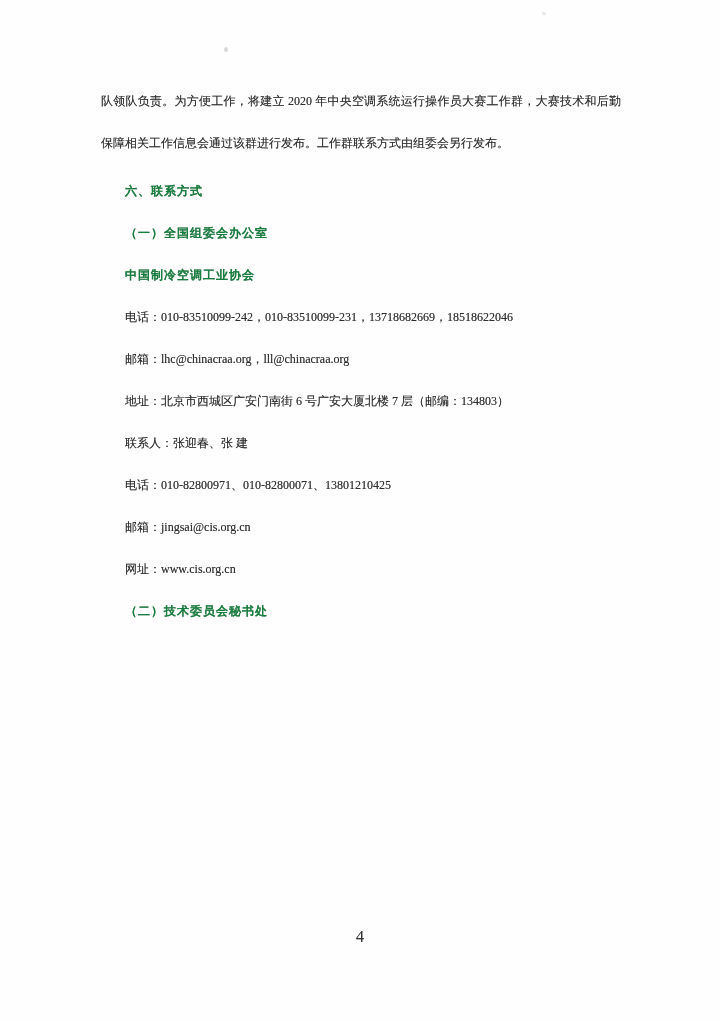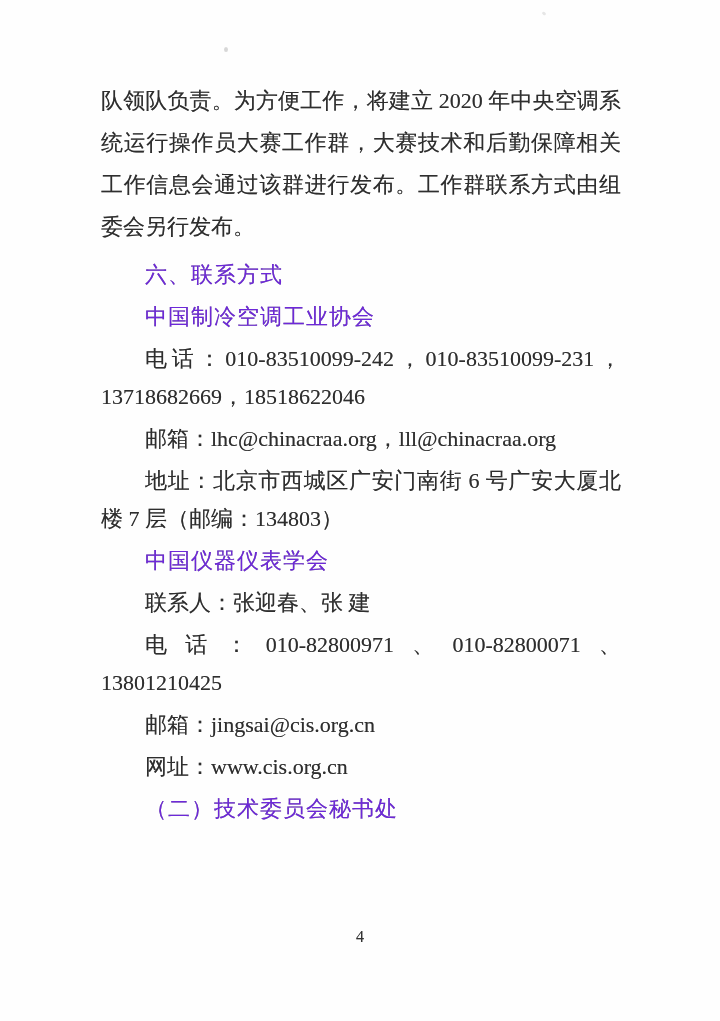--- a/index.html
+++ b/index.html
@@ -16,38 +16,38 @@
     font-family: "Liberation Serif", "DejaVu Serif", serif;
     color: #2e2e2e;
   }
   .content {
     position: absolute;
     top: 80px;
     left: 101px;
     width: 520px;
   }
   .para {
-    font-size: 22px;
+    font-size: 12px;
     line-height: 38px;
     margin: 0 0 4px 0;
     text-align: justify;
     text-justify: inter-ideograph;
     text-shadow: 0 0 0.4px rgba(40,40,40,0.5);
     word-break: break-word;
   }
   .para.first-body {
     line-height: 42px;
     margin-bottom: 8px;
   }
   .para.indent {
     text-indent: 2em;
   }
   .para.heading {
-    font-weight: normal;
-    color: #6d28d9;
+    font-weight: bold;
+    color: #15803d;
     letter-spacing: 1px;
     margin-top: 2px;
     margin-bottom: 4px;
   }
   .page-number {
     position: absolute;
     top: 928px;
     left: 0;
     width: 720px;
     text-align: center;
@@ -66,25 +66,25 @@
 </head>
 <body>
 
 <div class="page">
   <div class="speck s1"></div>
   <div class="speck s2"></div>
 
   <div class="content">
       <p class="para first-body">队领队负责。为方便工作，将建立 2020 年中央空调系统运行操作员大赛工作群，大赛技术和后勤保障相关工作信息会通过该群进行发布。工作群联系方式由组委会另行发布。</p>
       <p class="para heading indent">六、联系方式</p>
+      <p class="para heading indent">（一）全国组委会办公室</p>
       <p class="para heading indent">中国制冷空调工业协会</p>
       <p class="para indent">电话：010-83510099-242，010-83510099-231，13718682669，18518622046</p>
       <p class="para indent">邮箱：lhc@chinacraa.org，lll@chinacraa.org</p>
       <p class="para indent">地址：北京市西城区广安门南街 6 号广安大厦北楼 7 层（邮编：134803）</p>
-      <p class="para heading indent">中国仪器仪表学会</p>
       <p class="para indent">联系人：张迎春、张 建</p>
       <p class="para indent">电话：010-82800971、010-82800071、13801210425</p>
       <p class="para indent">邮箱：jingsai@cis.org.cn</p>
       <p class="para indent">网址：www.cis.org.cn</p>
       <p class="para heading indent">（二）技术委员会秘书处</p>
     </div>
 
   <div class="page-number">4</div>
 </div>
 

